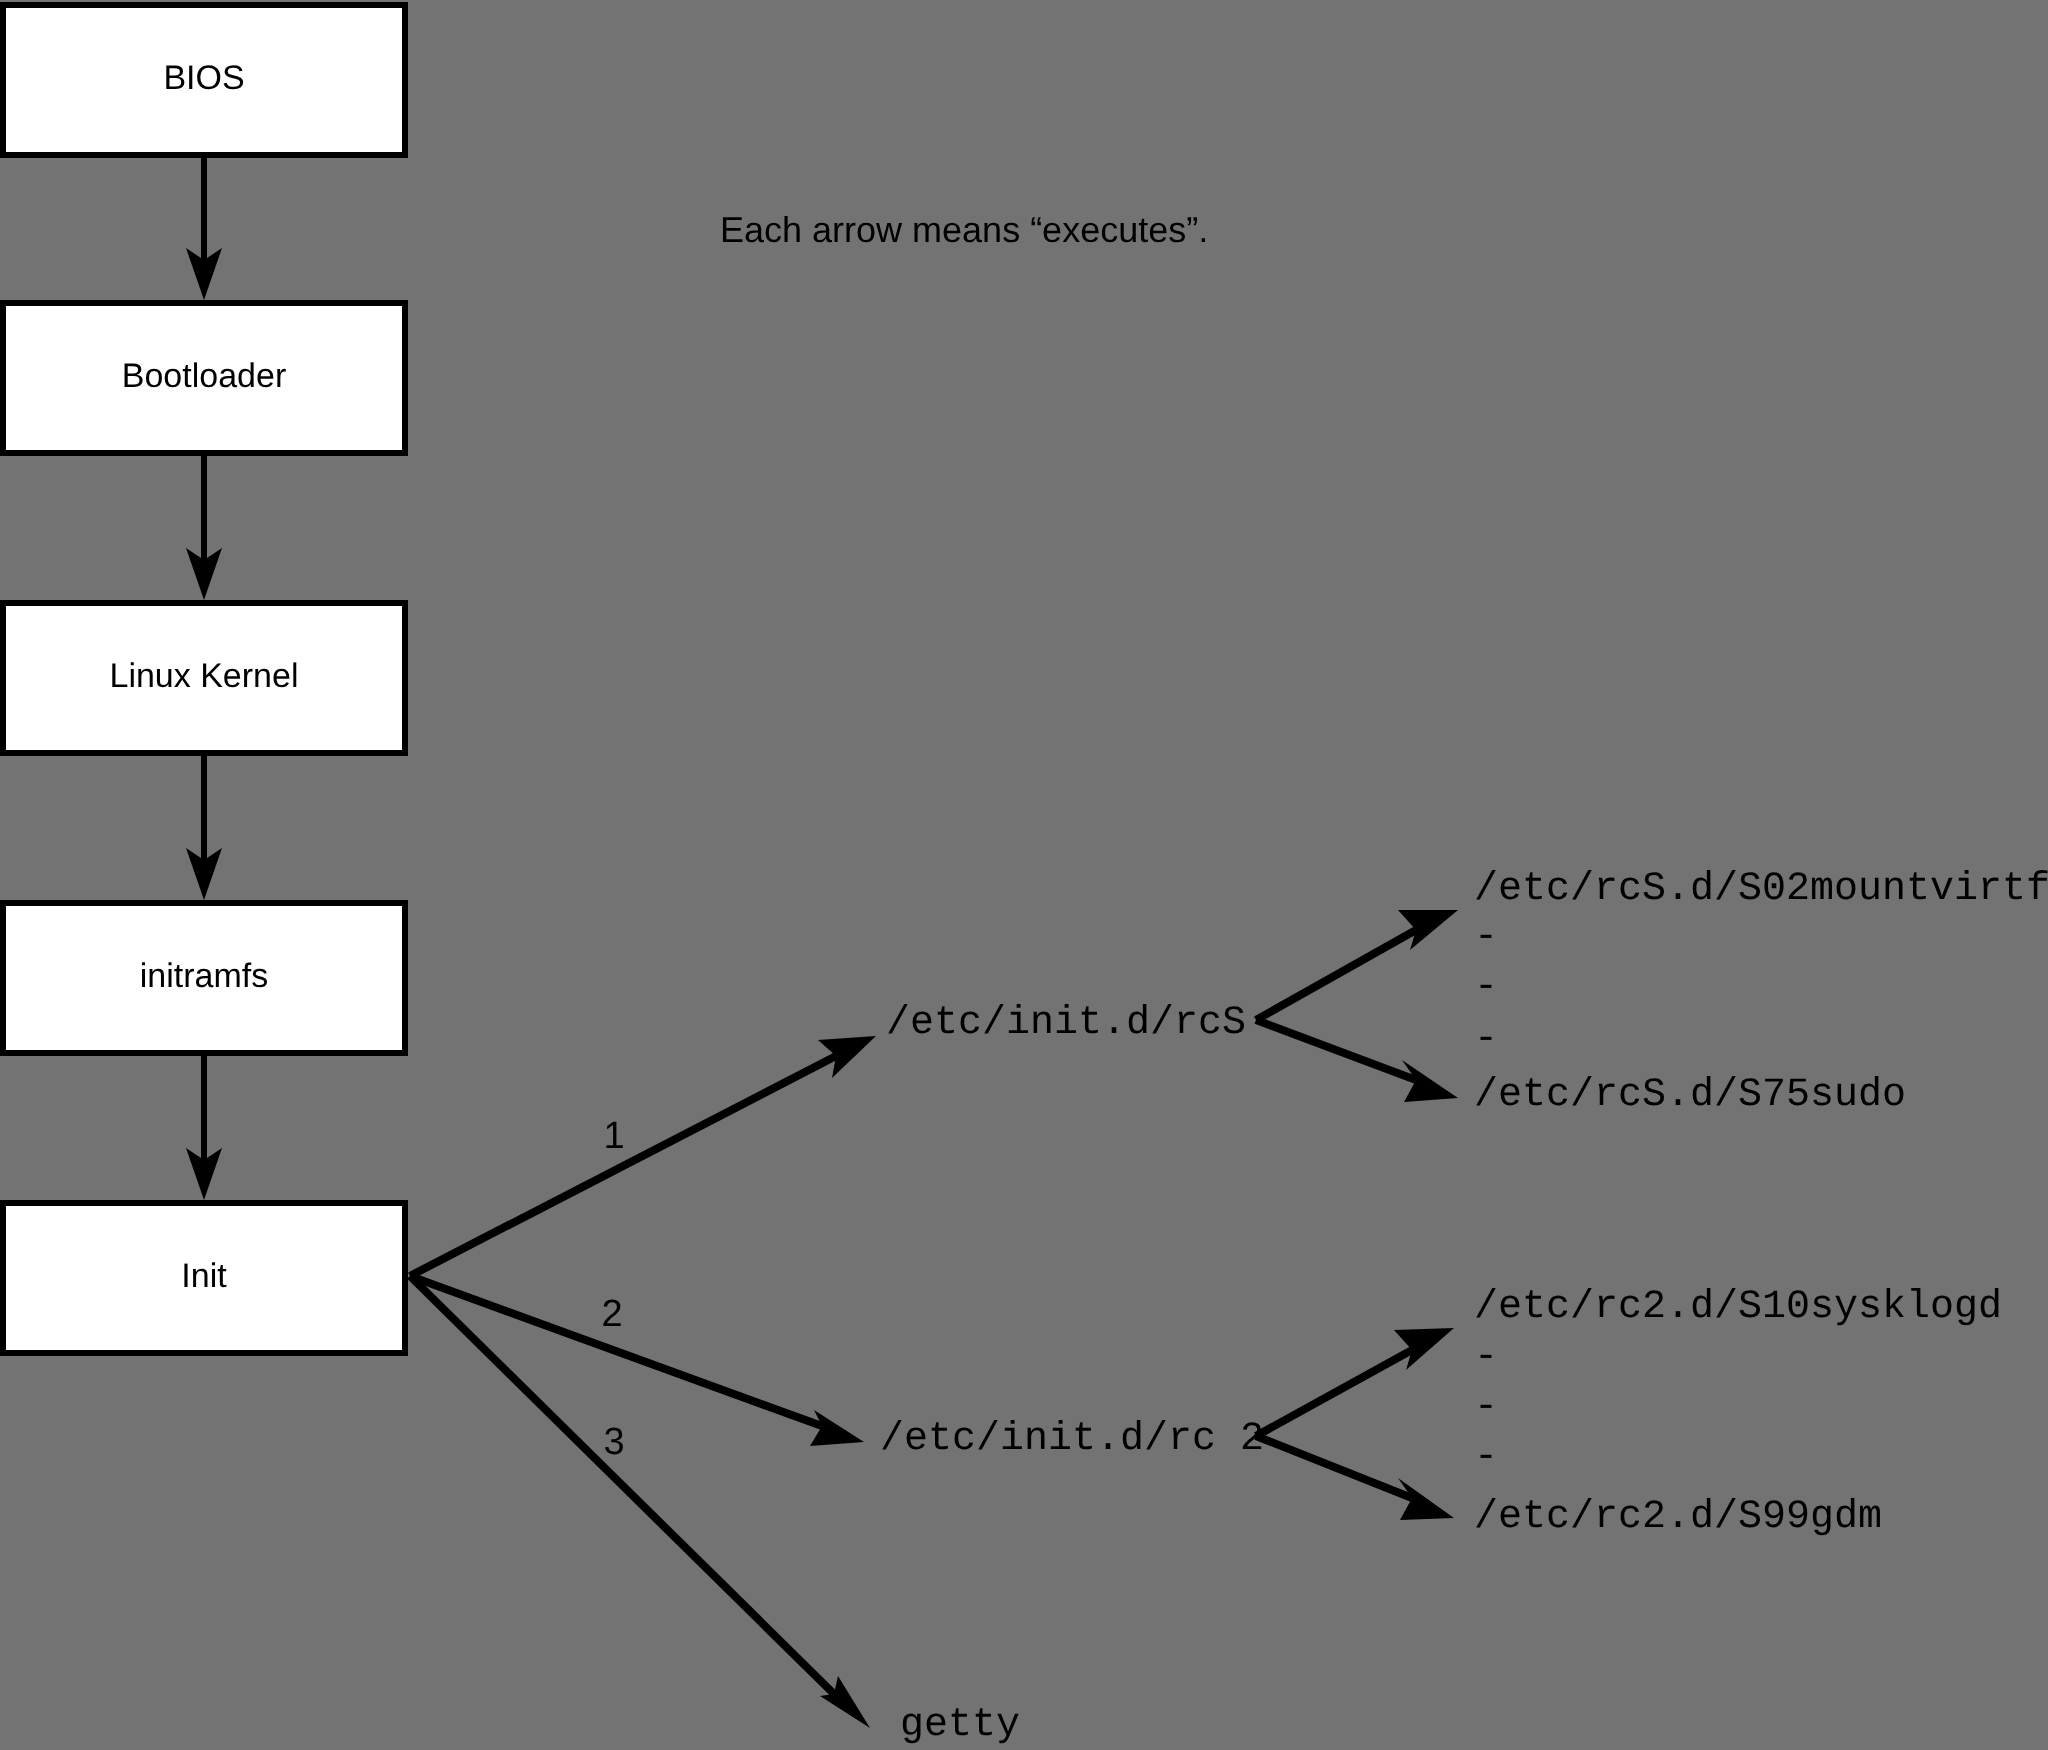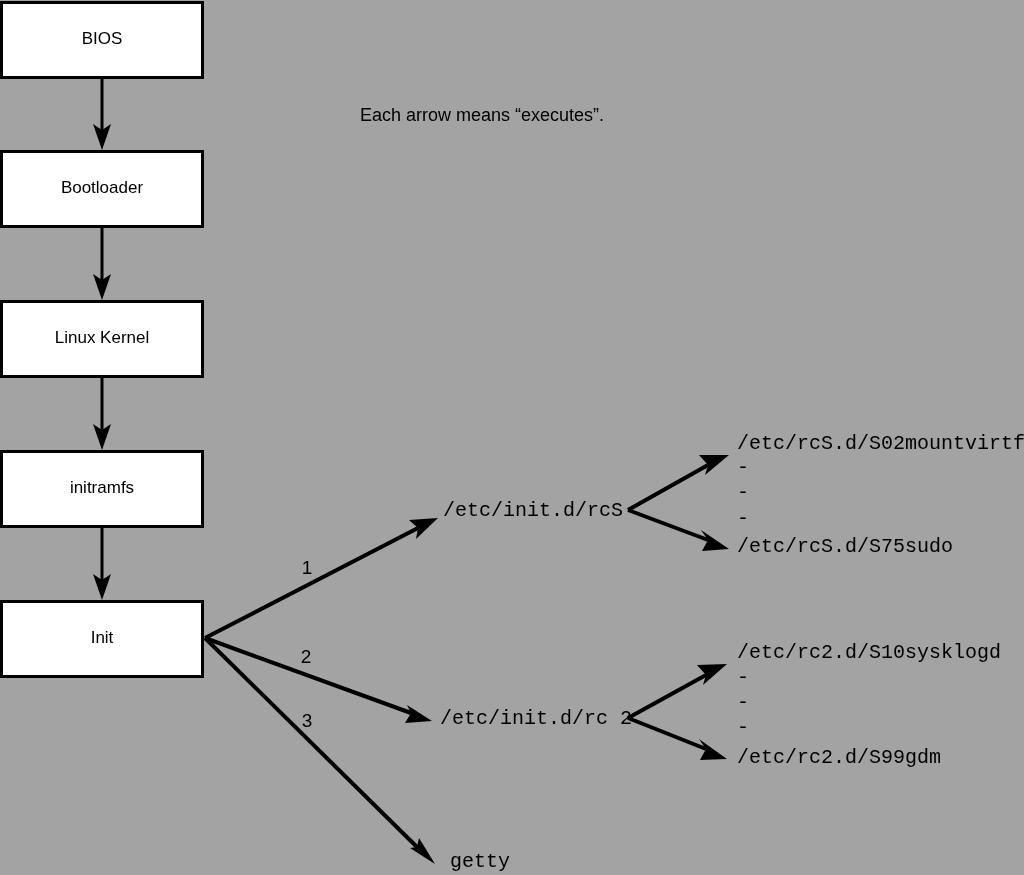--- a/index.html
+++ b/index.html
@@ -10,21 +10,21 @@
   }
   body {
     font-family: "Liberation Sans", sans-serif;
     color: #000000;
   }
   #diagram-root {
     position: relative;
     width: 1024px;
     height: 875px;
     overflow: hidden;
-    background: #a3a3a3;
+    background: #737373;
   }
   #diagram-svg {
     position: absolute;
     top: 0;
     left: 0;
     width: 1024px;
     height: 875px;
     display: block;
   }
   .box-label {

